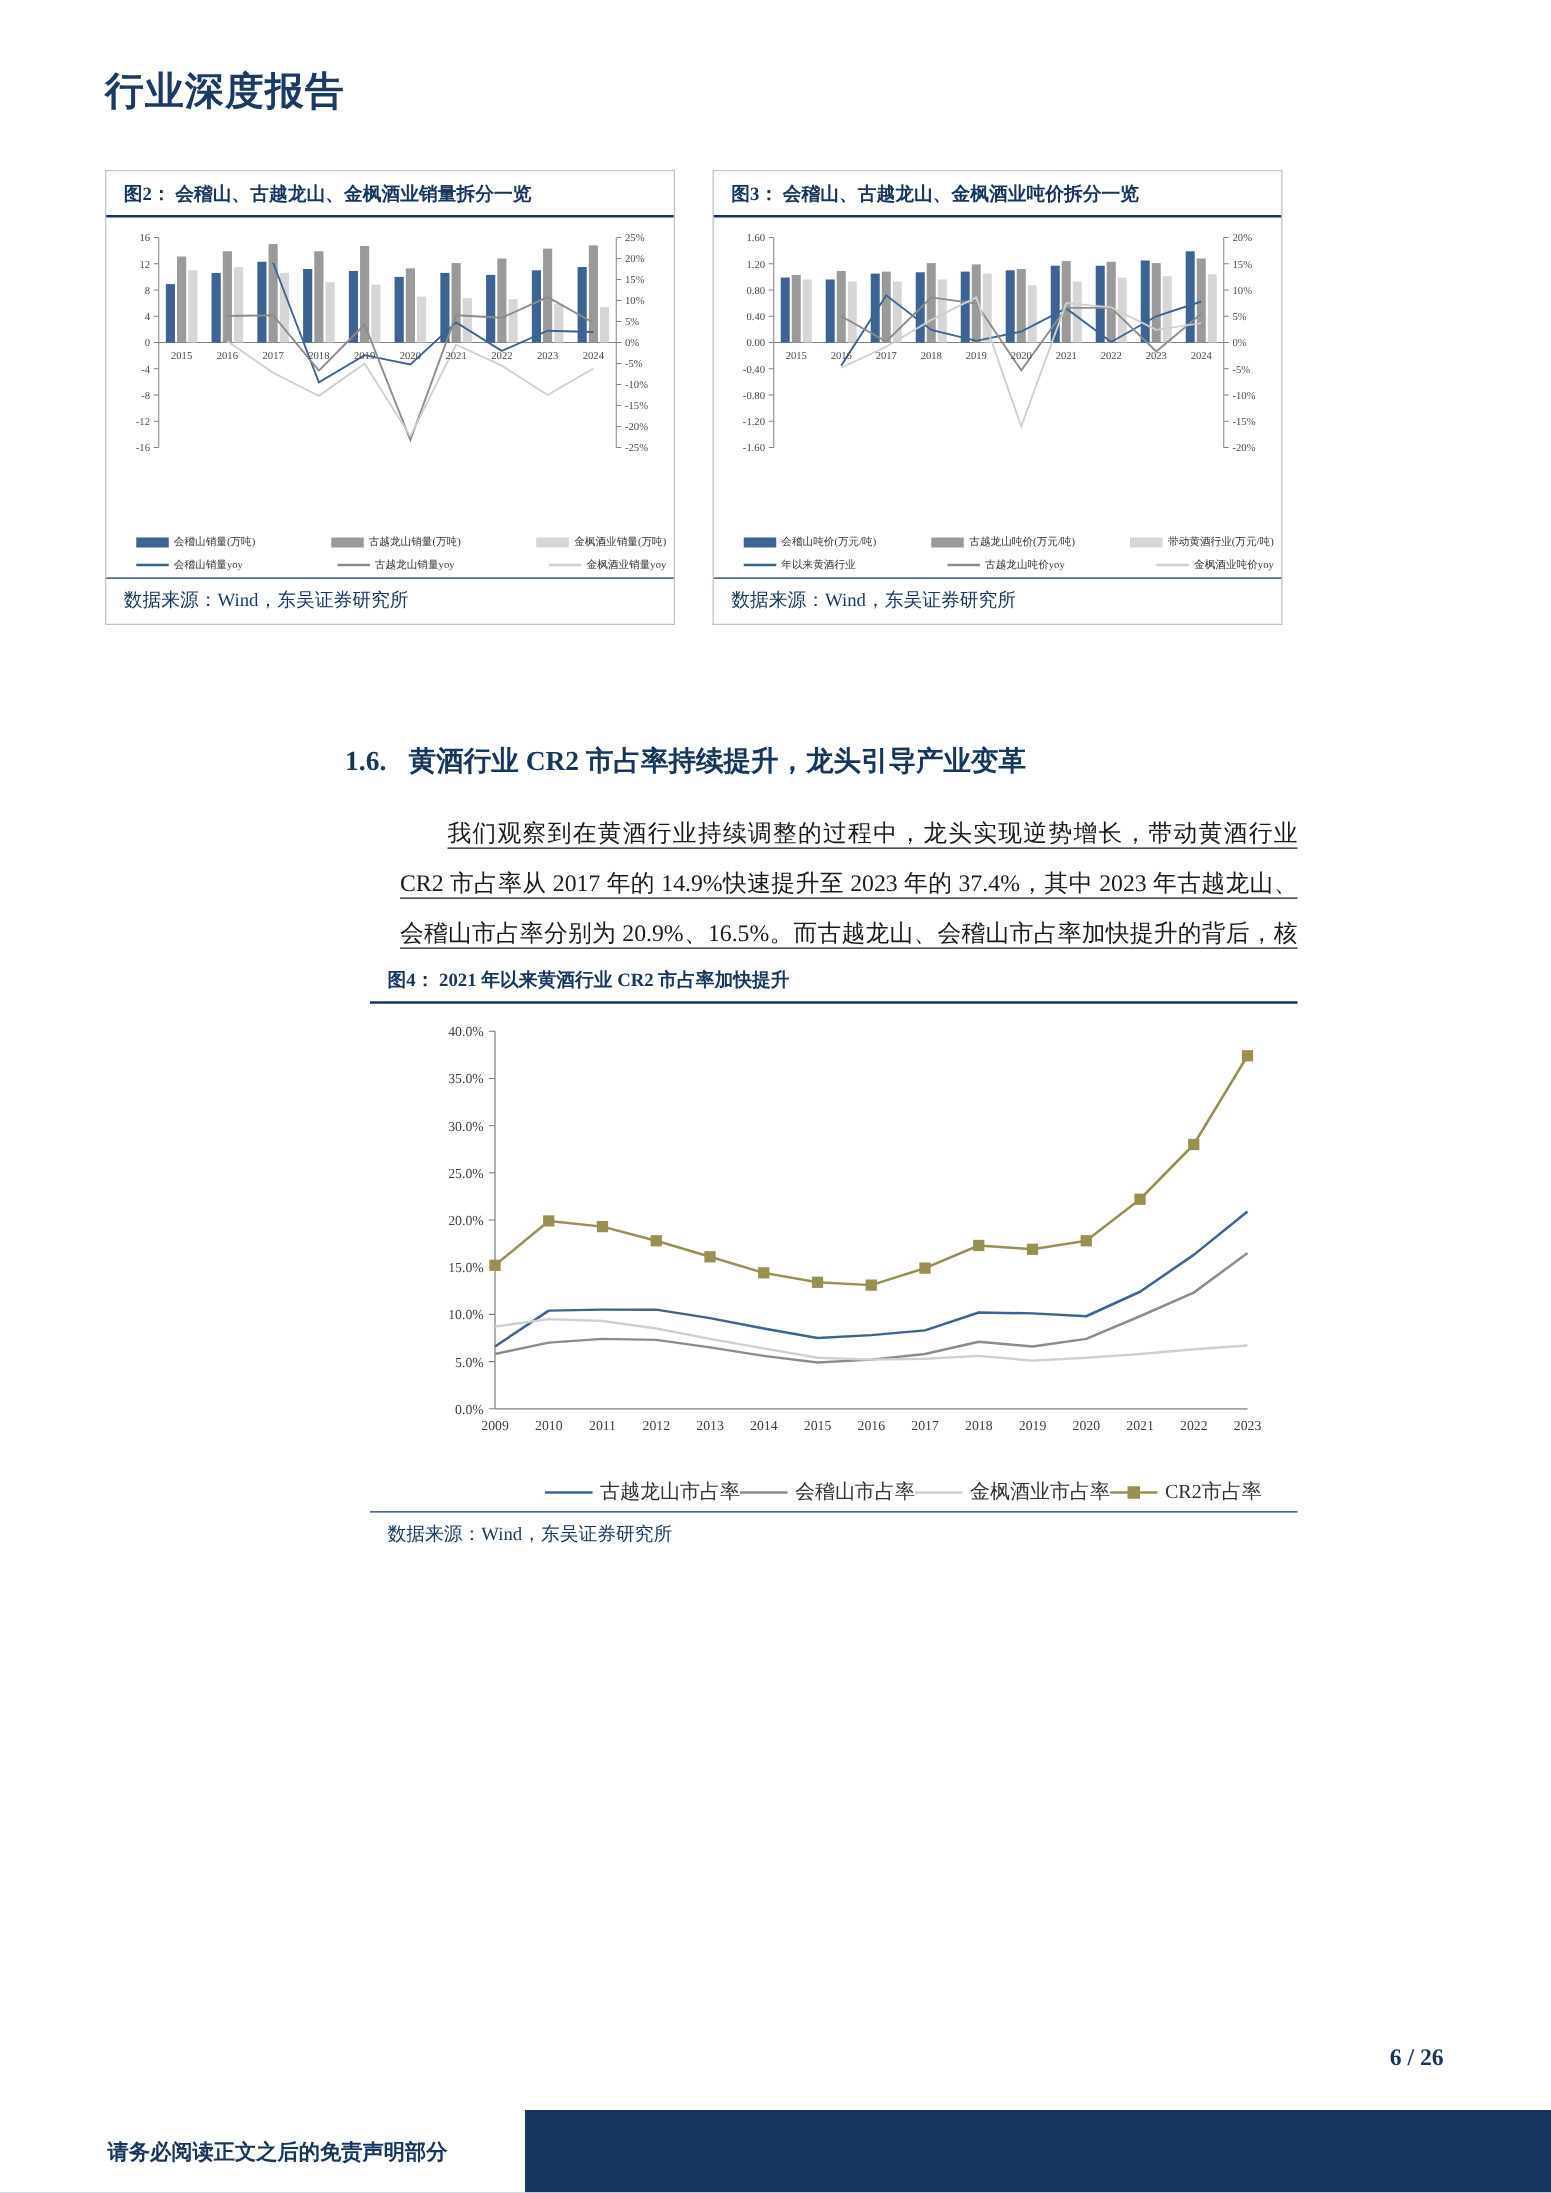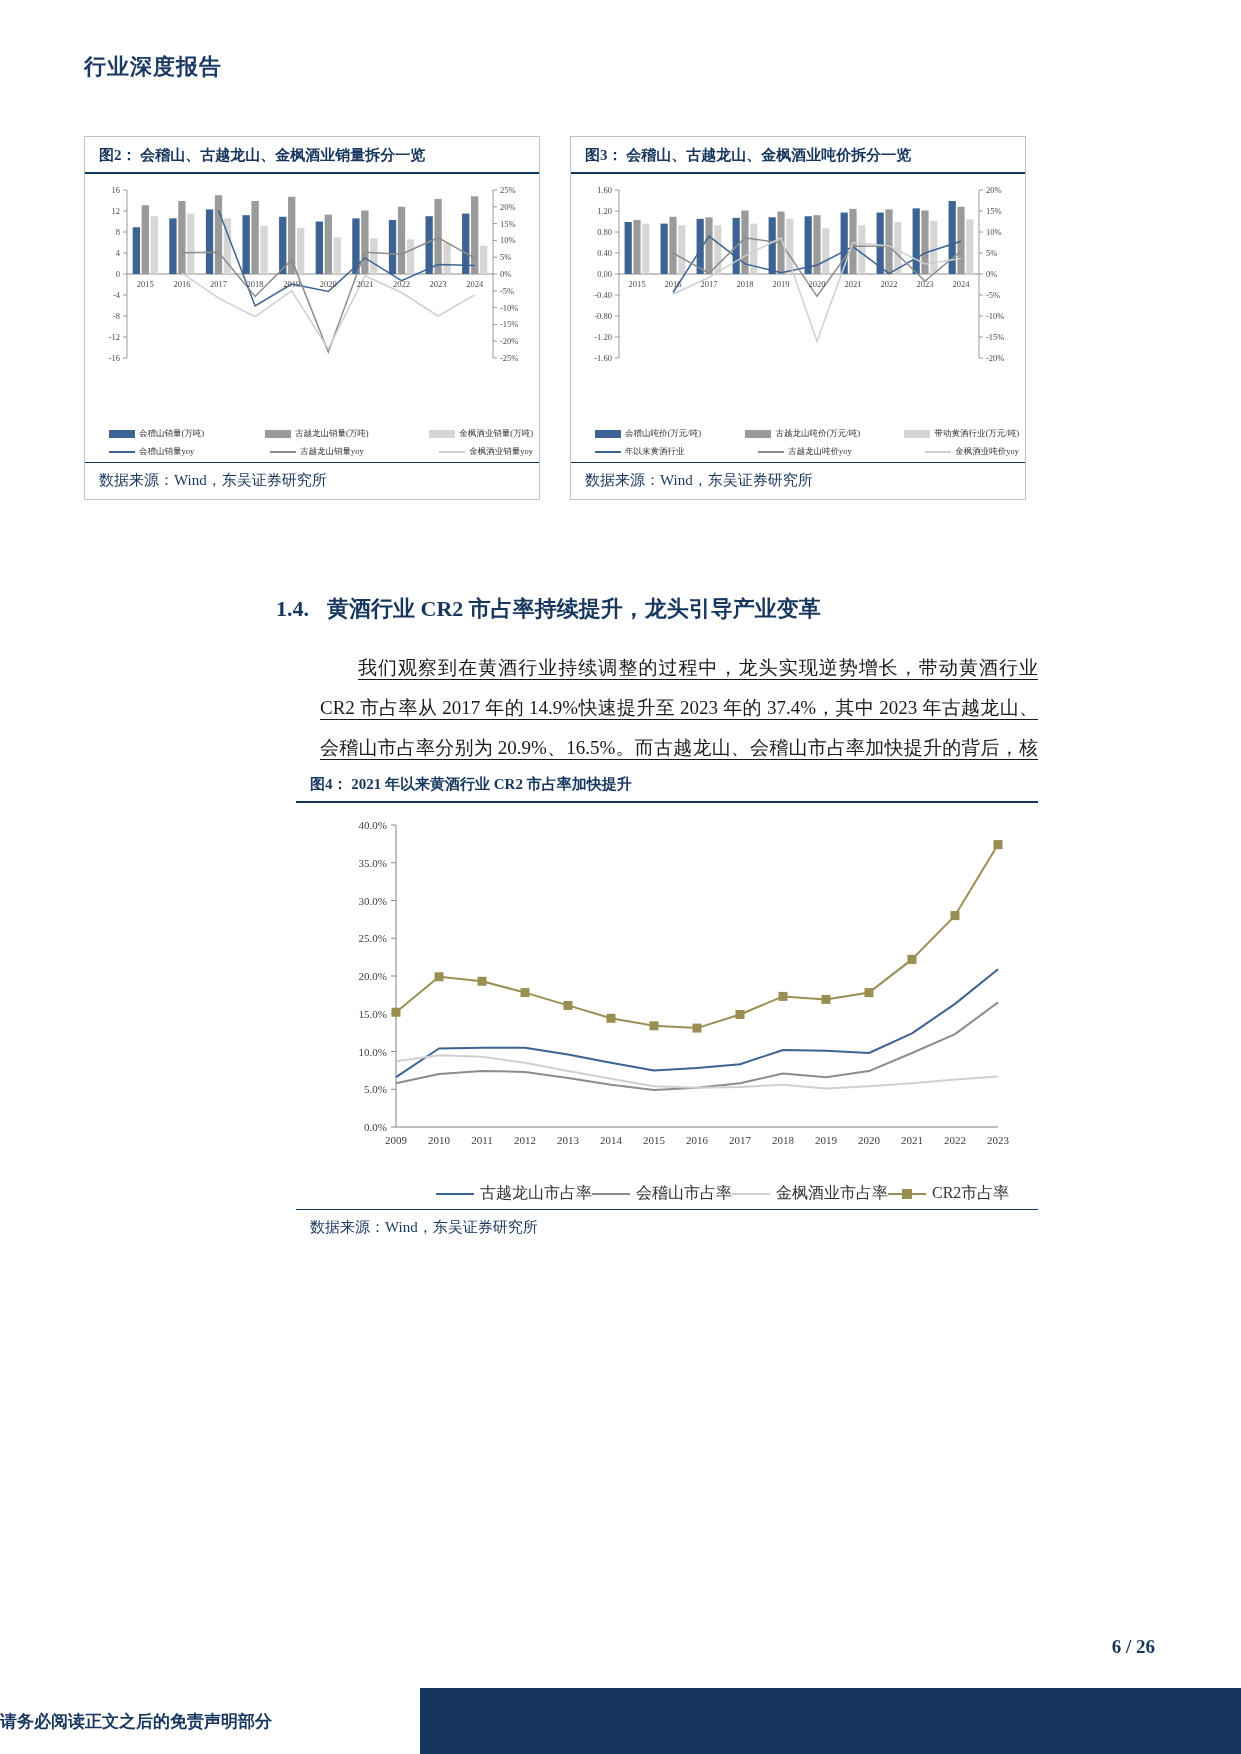--- a/index.html
+++ b/index.html
@@ -19,21 +19,21 @@
   
   .page-header {
     position: absolute;
     left: 0; top: 0;
     width: 1241px;
     height: 122px;
   }
   .header-title {
     position: absolute;
     left: 84px; top: 52px;
-    font-size: 22px;
+    font-size: 31px;
     font-weight: bold;
     color: #1b3a63;
     letter-spacing: 1px;
     font-family: "Liberation Serif", "DejaVu Serif", serif;
   }
   .logo-wrap {
     position: absolute;
     right: 84px; top: 38px;
     display: flex;
     align-items: flex-start;
@@ -145,20 +145,21 @@
     background: #17365d;
   }
   .footer-note {
     position: absolute;
     left: 0; bottom: 0;
     width: 420px; height: 66px;
     background: #ffffff;
     border-right: 0;
     display: flex;
     align-items: center;
+    padding-left: 86px;
     box-sizing: border-box;
     font-size: 17px;
     font-weight: bold;
     color: #17365d;
     font-family: "Liberation Serif", "DejaVu Serif", serif;
   }
   .footer-page {
     position: absolute;
     right: 86px; bottom: 96px;
     font-size: 19px;
@@ -410,21 +411,21 @@
         </div>
         <div class="lg-item">
           <span class="lg-line" style="background: rgb(207, 207, 207);"></span>
           <span>金枫酒业吨价yoy</span>
         </div>
       </div></div>
   <div class="fig-source">数据来源：Wind，东吴证券研究所</div>
 </div>
 
 <div class="sec-head" style="left:276px; top:594px;">
-  <span class="sec-num">1.4.</span><span>黄酒行业 CR2 市占率持续提升，龙头引导产业变革</span>
+  <span class="sec-num">1.6.</span><span>黄酒行业 CR2 市占率持续提升，龙头引导产业变革</span>
 </div>
 
 <div class="body-par" style="left:320px; top:648px; width:718px;">
   <span class="u">我们观察到在黄酒行业持续调整的过程中，龙头实现逆势增长，带动黄酒行业 CR2 市占率从 2017 年的 14.9%快速提升至 2023 年的 37.4%，其中 2023 年古越龙山、会稽山市占率分别为 20.9%、16.5%。而古越龙山、会稽山市占率加快提升的背后，核心是产品推新、渠道拓展带来的高端化、年轻化、全国化效果逐步显现。</span>
 </div>
 
 <div class="fig-box" id="fig4-box" style="left:296px; top:766px; width:742px; height:490px; border:0;">
   <div class="fig-title">图4： 2021 年以来黄酒行业 CR2 市占率加快提升</div>
   <div class="fig-canvas" id="fig4-canvas" style="height:406px;"><svg width="742" height="406" viewBox="0 0 742 406">
         <line x1="95" y1="22" x2="100" y2="22" stroke="#808080" stroke-width="0.9"></line>

